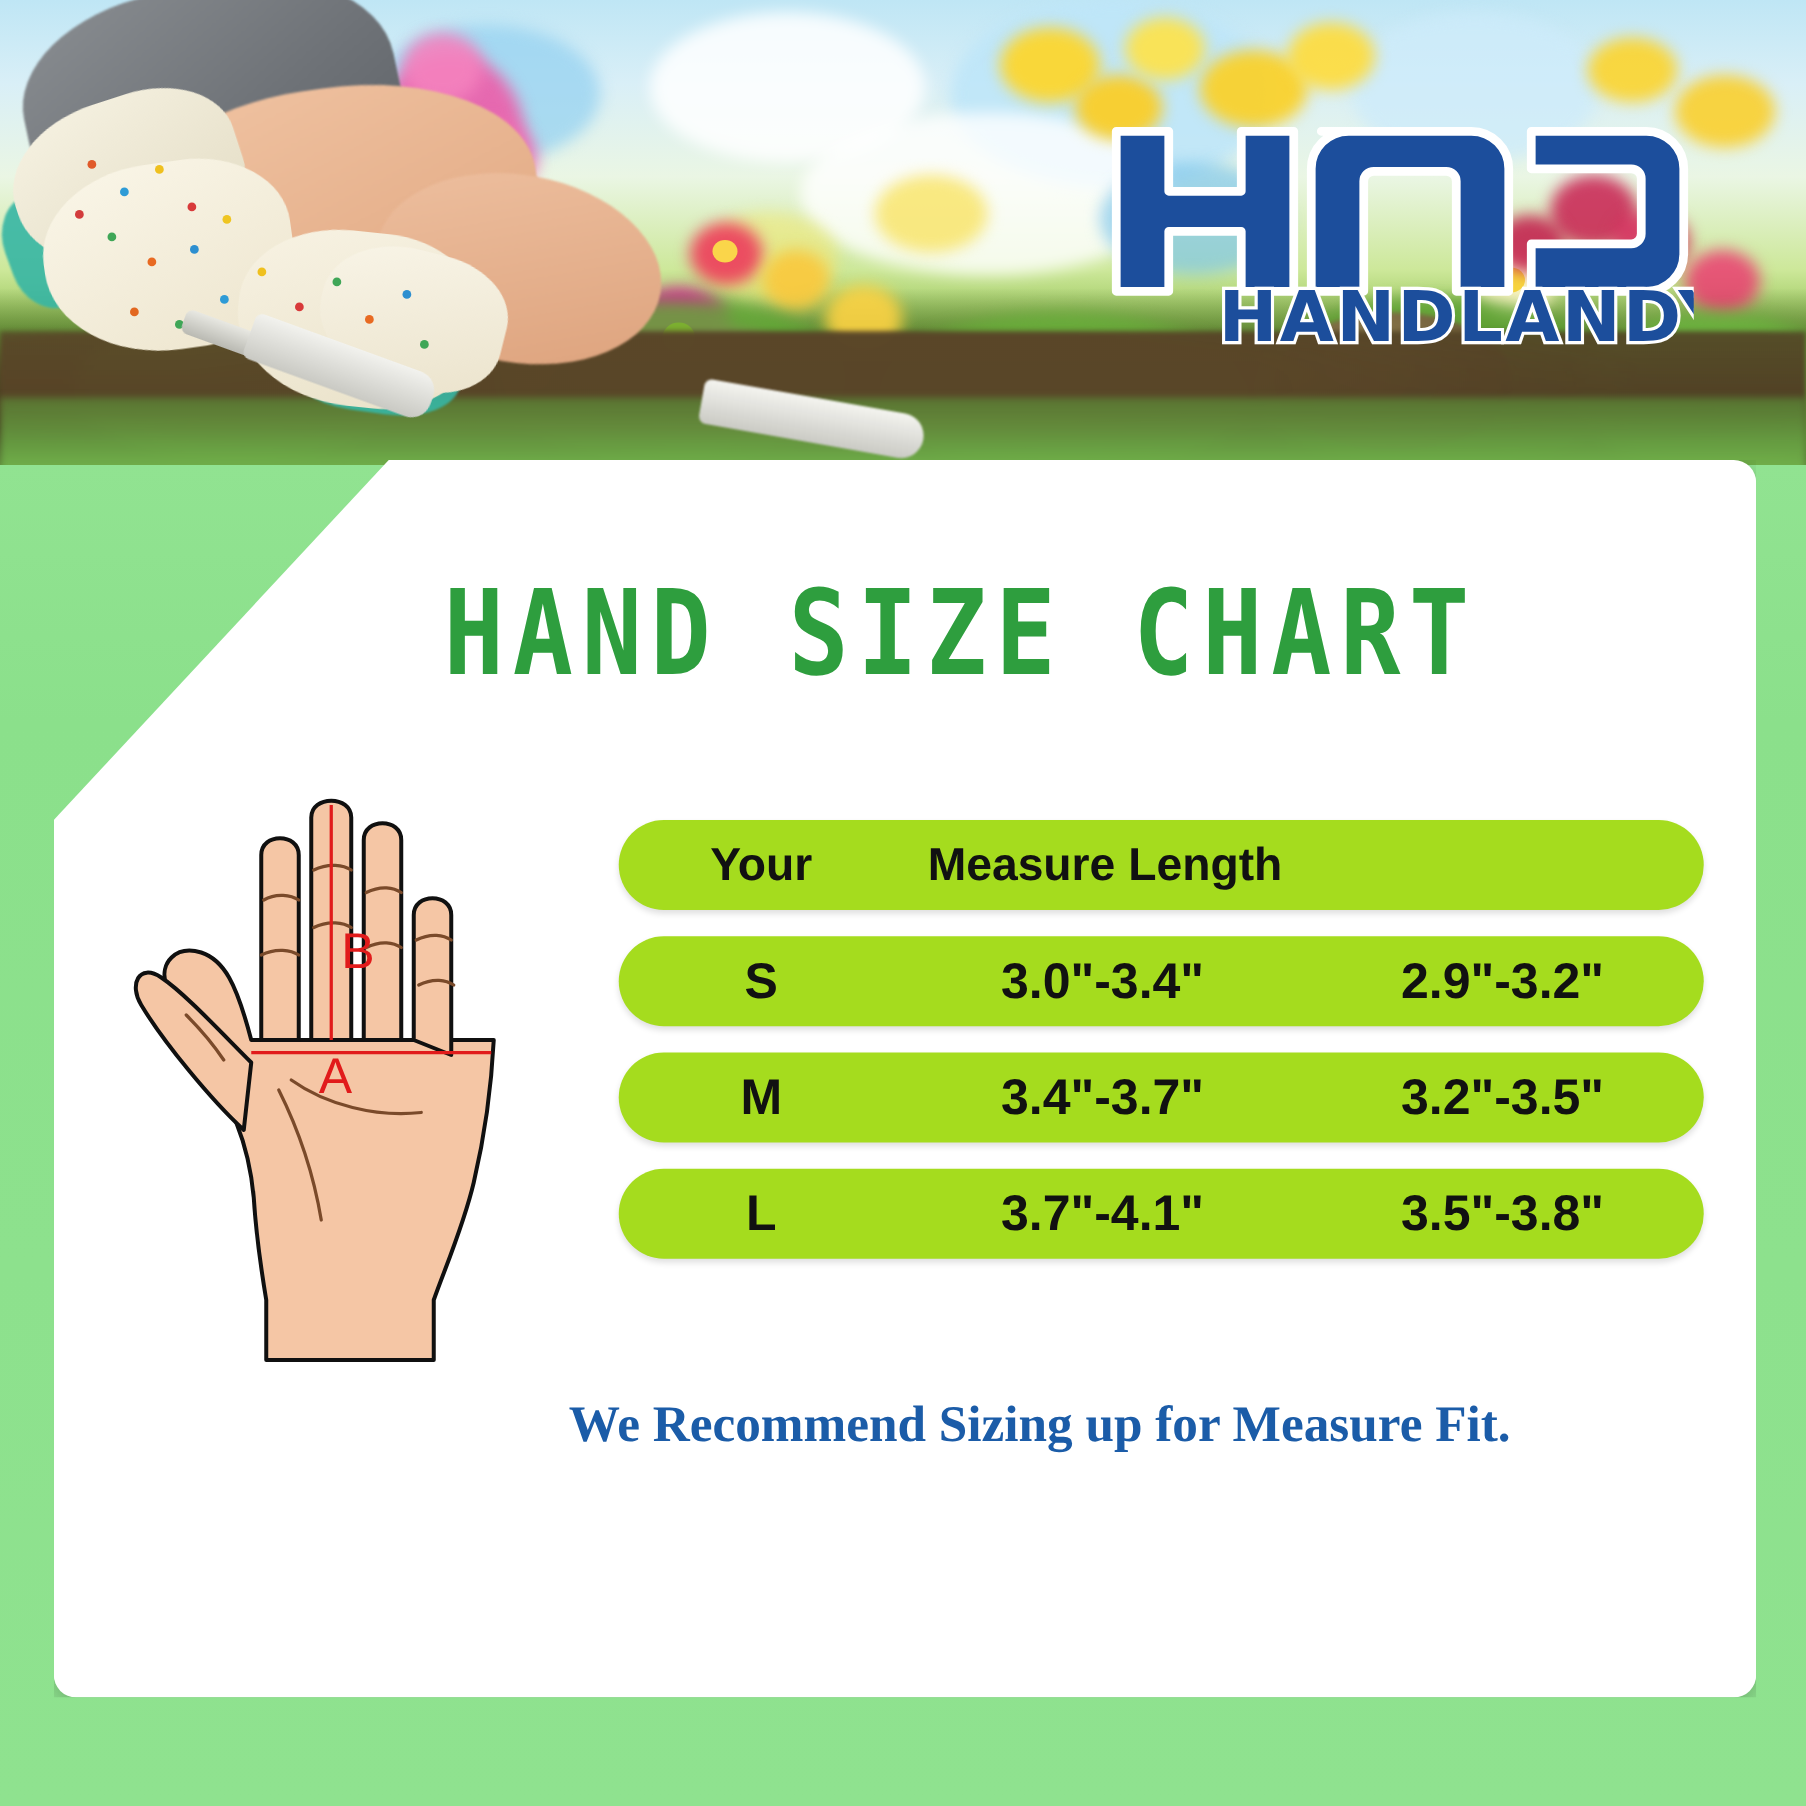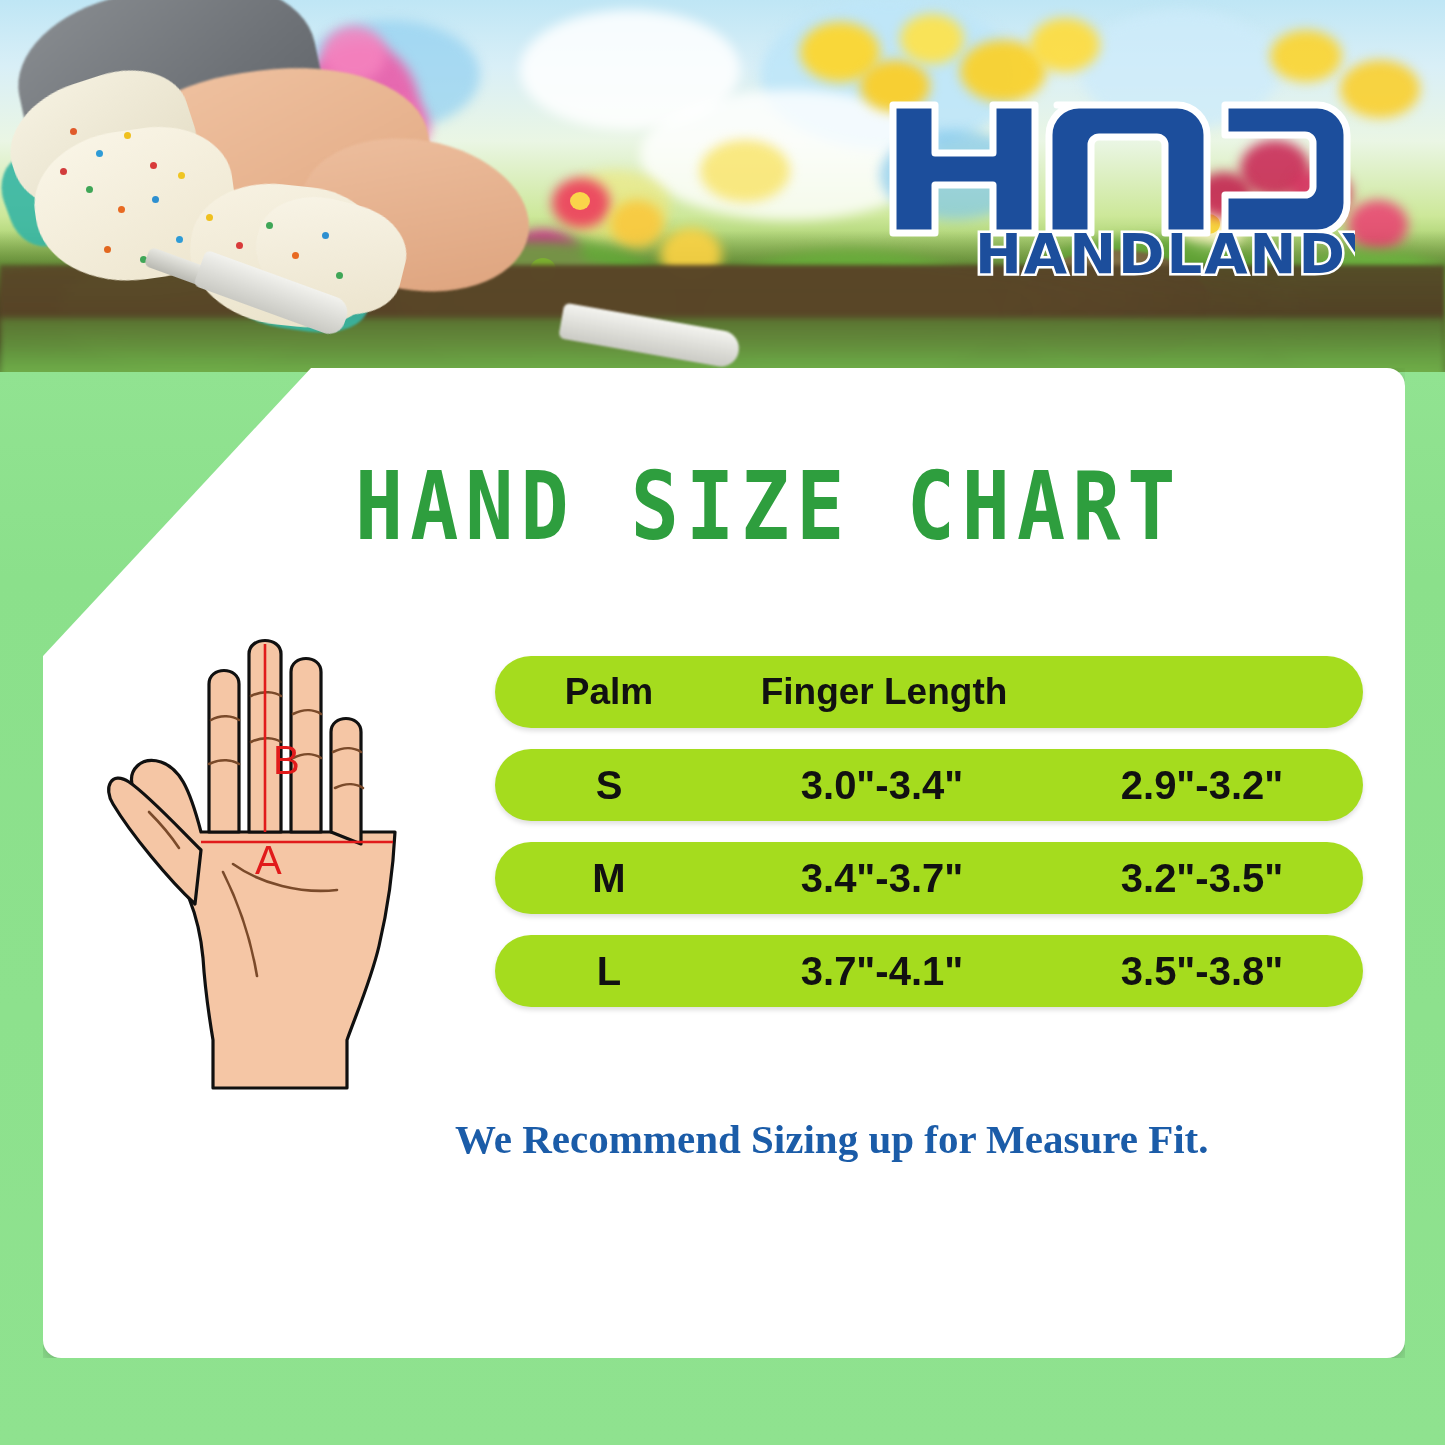--- a/index.html
+++ b/index.html
@@ -349,22 +349,22 @@
           <line x1="96" y1="206" x2="288" y2="206"></line>
         </g>
         <text x="168" y="138" font-family="Liberation Sans, sans-serif" font-size="40" fill="#E11B1B">B</text>
         <text x="150" y="238" font-family="Liberation Sans, sans-serif" font-size="40" fill="#E11B1B">A</text>
       </svg>
     </div>
 
     <div class="tbl">
 
       <div class="row head">
-        <div class="c1">Palm</div>
-        <div class="c3">Finger Length</div>
+        <div class="c1">Your</div>
+        <div class="c3">Measure Length</div>
       </div>
 
       <div class="row body">
         <div class="c1">S</div>
         <div class="c2">3.0"-3.4"</div>
         <div class="c3">2.9"-3.2"</div>
       </div>
 
       <div class="row body">
         <div class="c1">M</div>

